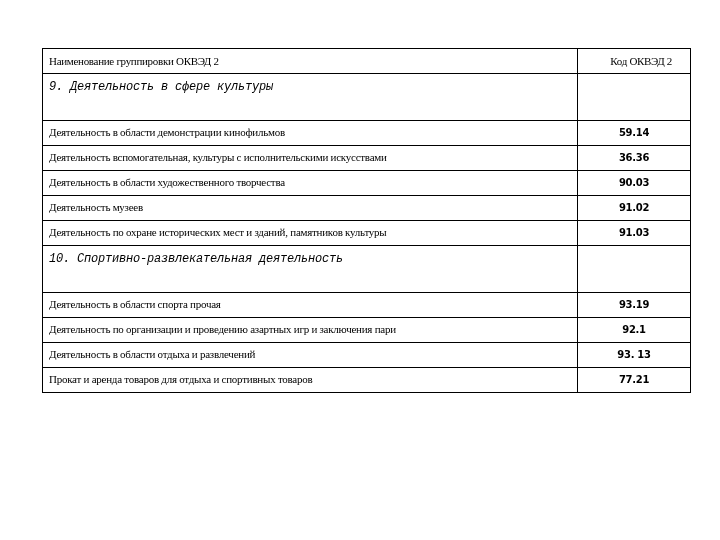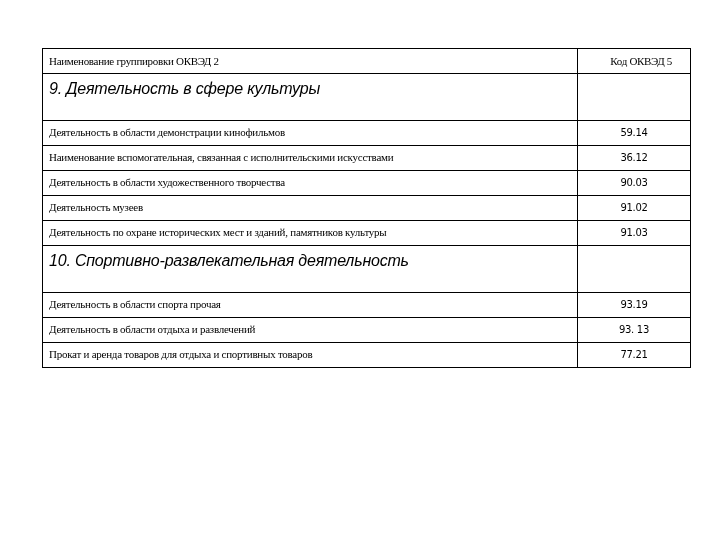--- a/index.html
+++ b/index.html
@@ -53,36 +53,37 @@
       text-align: right;
       padding-right: 18px;
       padding-left: 0;
     }
     tr.section td {
       height: 46px;
     }
     tr.section td .cell-text {
       display: block;
       font-style: italic;
-      font-family: Liberation Sans, sans-serif;
-      font-size: 16px;
+      font-family: Liberation Mono, monospace;
+      font-size: 12px;
       padding: 6px 0 0 6px;
       letter-spacing: -0.2px;
     }
     tr.item td {
       height: 24px;
     }
     tr.item td.name .cell-text {
       display: block;
       font-size: 11px;
       padding: 5px 0 0 6px;
       letter-spacing: -0.25px;
     }
     tr.item td.code {
       text-align: center;
+      font-weight: bold;
     }
     tr.item td.code .cell-text {
       display: block;
       font-family: "DejaVu Sans", sans-serif;
       font-size: 10px;
       padding-top: 6px;
       letter-spacing: -0.3px;
     }
   </style>
 </head>
@@ -93,21 +94,21 @@
     <colgroup>
       <col class="c-name">
       <col class="c-code">
     </colgroup>
     <thead>
       <tr>
         <th>
             <span class="cell-text">Наименование группировки ОКВЭД 2</span>
           </th>
         <th class="code-head">
-            <span class="cell-text">Код ОКВЭД 5</span>
+            <span class="cell-text">Код ОКВЭД 2</span>
           </th>
       </tr>
     </thead>
     <tbody>
 
       <tr class="section">
         <td>
             <span class="cell-text">9. Деятельность в сфере культуры</span>
           </td>
         <td>
@@ -117,24 +118,24 @@
       <tr class="item">
         <td class="name">
             <span class="cell-text">Деятельность в области демонстрации кинофильмов</span>
           </td>
         <td class="code">
             <span class="cell-text">59.14</span>
           </td>
       </tr>
       <tr class="item">
         <td class="name">
-            <span class="cell-text">Наименование вспомогательная, связанная с исполнительскими искусствами</span>
-          </td>
-        <td class="code">
-            <span class="cell-text">36.12</span>
+            <span class="cell-text">Деятельность вспомогательная, культуры с исполнительскими искусствами</span>
+          </td>
+        <td class="code">
+            <span class="cell-text">36.36</span>
           </td>
       </tr>
       <tr class="item">
         <td class="name">
             <span class="cell-text">Деятельность в области художественного творчества</span>
           </td>
         <td class="code">
             <span class="cell-text">90.03</span>
           </td>
       </tr>
@@ -162,20 +163,28 @@
         <td>
             <span class="cell-text"></span>
           </td>
       </tr>
       <tr class="item">
         <td class="name">
             <span class="cell-text">Деятельность в области спорта прочая</span>
           </td>
         <td class="code">
             <span class="cell-text">93.19</span>
+          </td>
+      </tr>
+      <tr class="item">
+        <td class="name">
+            <span class="cell-text">Деятельность по организации и проведению азартных игр и заключения пари</span>
+          </td>
+        <td class="code">
+            <span class="cell-text">92.1</span>
           </td>
       </tr>
       <tr class="item">
         <td class="name">
             <span class="cell-text">Деятельность в области отдыха и развлечений</span>
           </td>
         <td class="code">
             <span class="cell-text">93. 13</span>
           </td>
       </tr>

